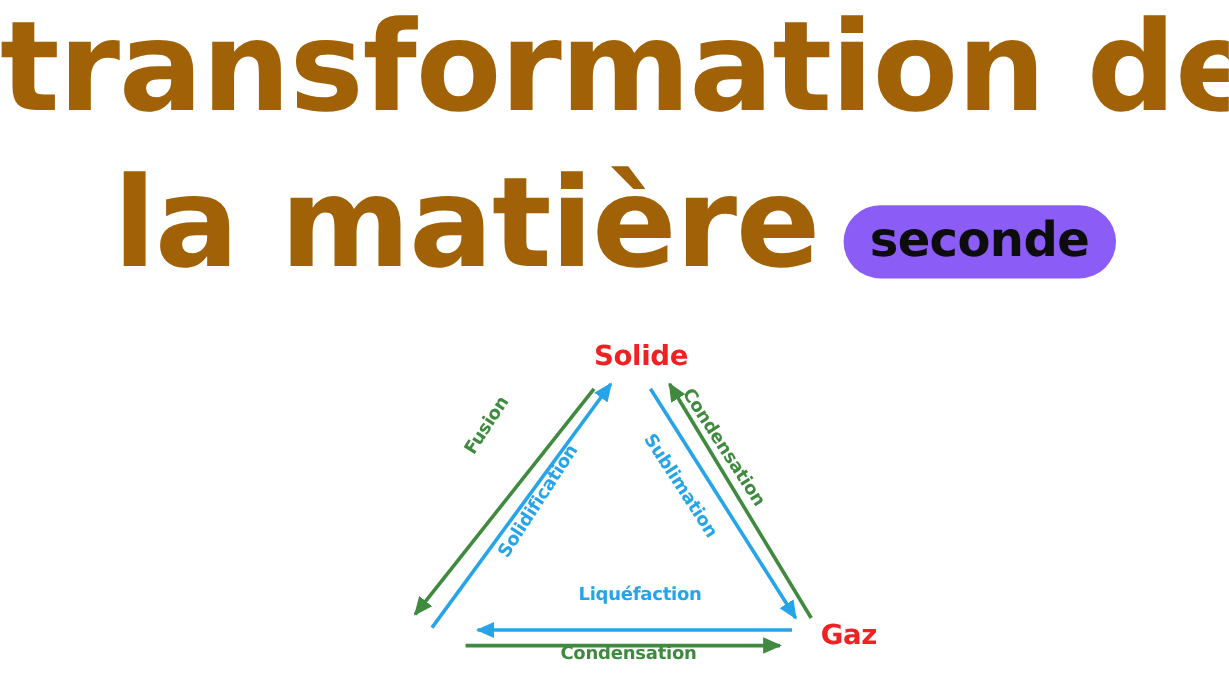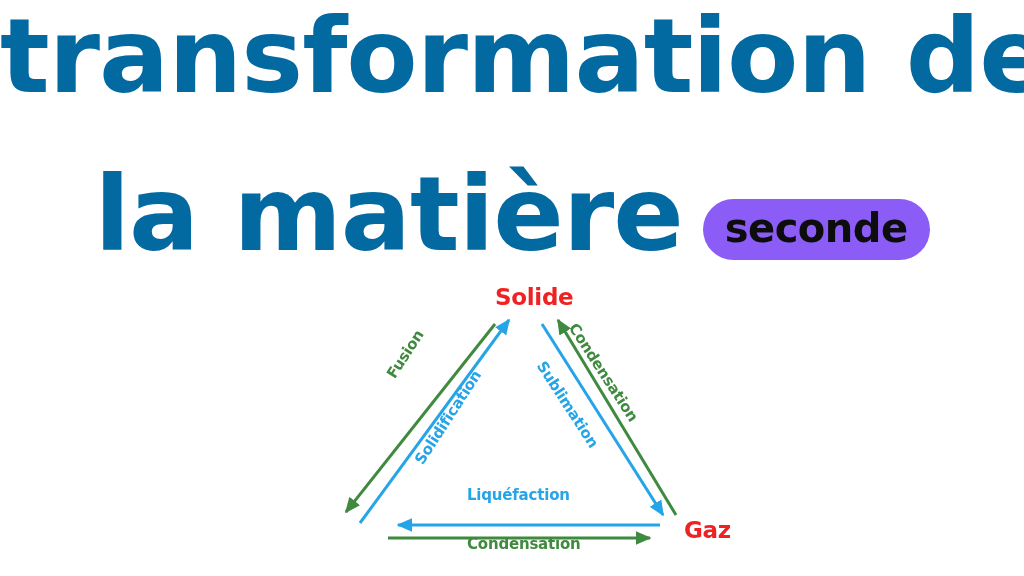--- a/index.html
+++ b/index.html
@@ -25,40 +25,40 @@
   
   .title-block {
     position: absolute;
     left: 0;
     top: 0;
     width: 1024px;
     text-align: center;
   }
 
   .title-line {
-    color: #0369a1;
+    color: #a16207;
     font-family: "DejaVu Sans", sans-serif;
     font-weight: bold;
     letter-spacing: -1px;
     line-height: 0.97;
     white-space: nowrap;
   }
 
   .title-line-1 {
     position: absolute;
     left: 0;
     top: 6px;
     width: 1024px;
     font-size: 104px;
   }
 
   .title-row-2 {
     position: absolute;
     left: 0;
-    top: 164px;
+    top: 136px;
     width: 1024px;
     display: flex;
     align-items: center;
     justify-content: center;
     gap: 20px;
   }
 
   .title-line-2 {
     font-size: 104px;
   }
@@ -117,21 +117,21 @@
     white-space: nowrap;
     transform-origin: 0 0;
   }
   .lab-green { color: #3F8A3F; }
   .lab-blue  { color: #26A4E8; }
 
   .lab-fusion          { left: 113px; top: 100px;  transform: rotate(-57deg); }
   .lab-solidification  { left: 141px; top: 186px;  transform: rotate(-57deg); }
   .lab-condensation    { left: 310px; top: 48px;   transform: rotate(57deg); }
   .lab-sublimation     { left: 278px; top: 86px;   transform: rotate(57deg); }
-  .lab-liquefaction    { left: 197px; top: 214px; }
+  .lab-liquefaction    { left: 212px; top: 214px; }
   .lab-vaporisation    { left: 197px; top: 263px; }
 </style>
 </head>
 <body>
 
 <div id="slide">
 
   <div class="title-block">
 
     <div class="title-line title-line-1">transformation de</div>

